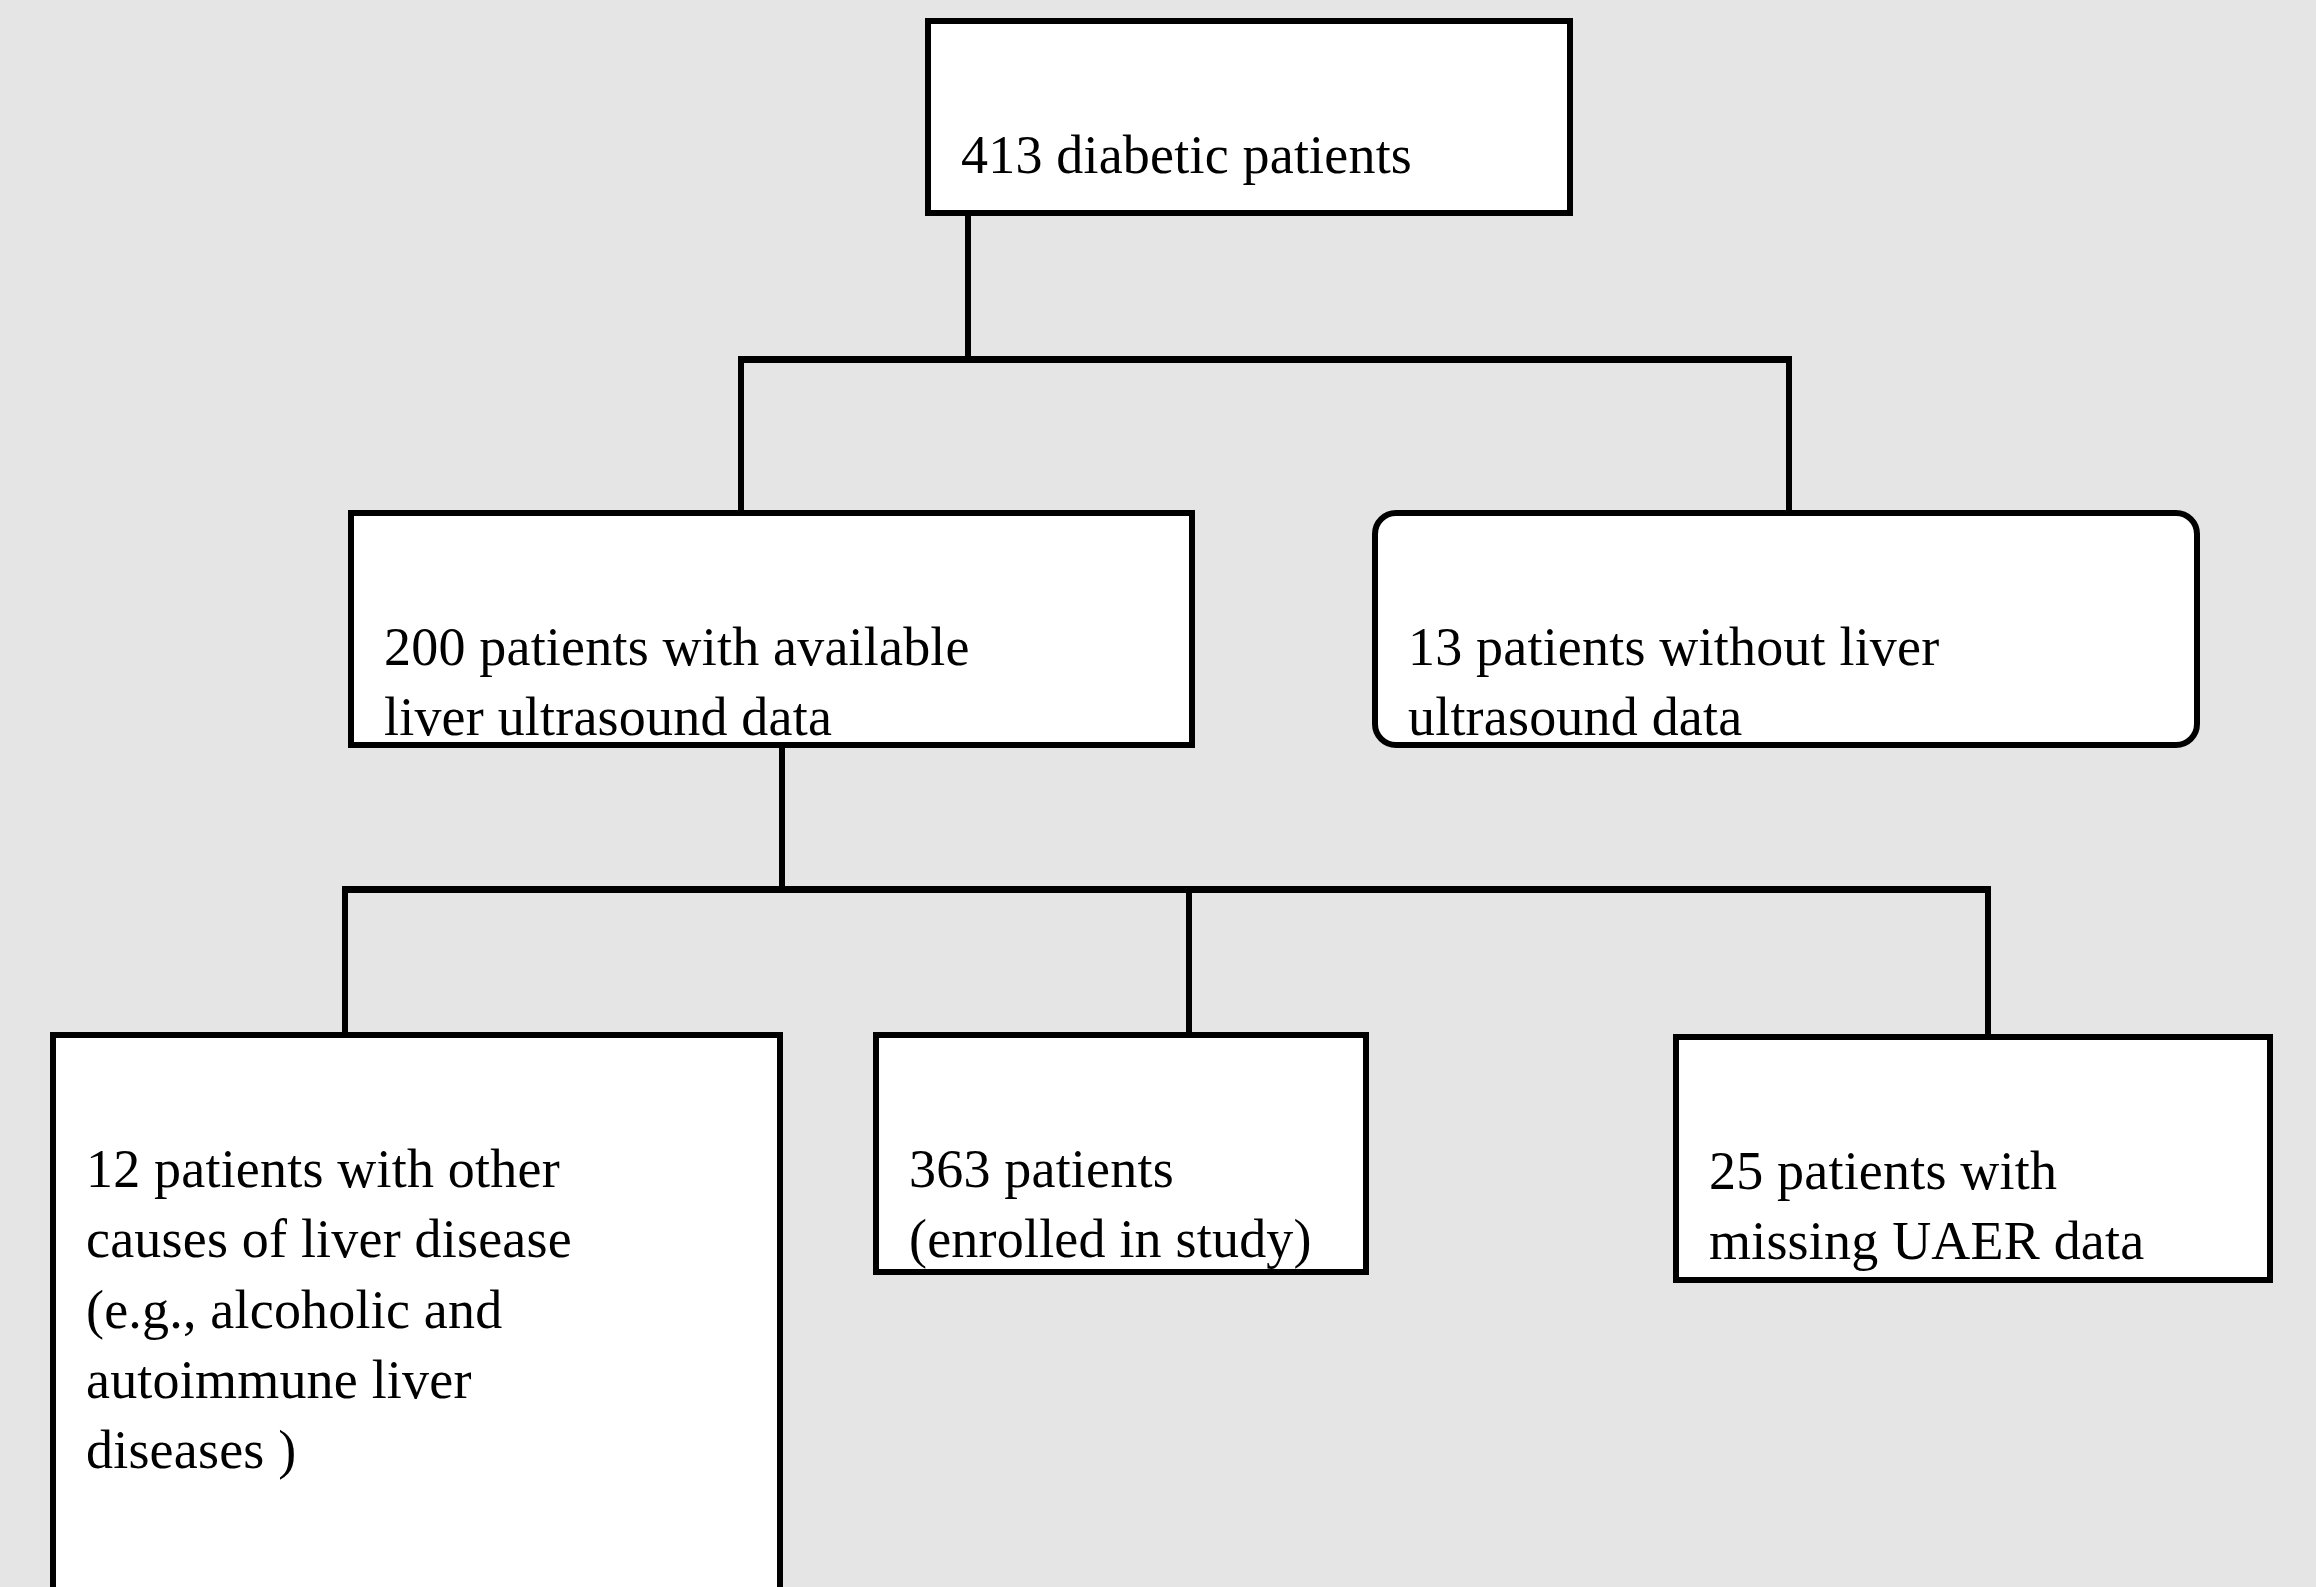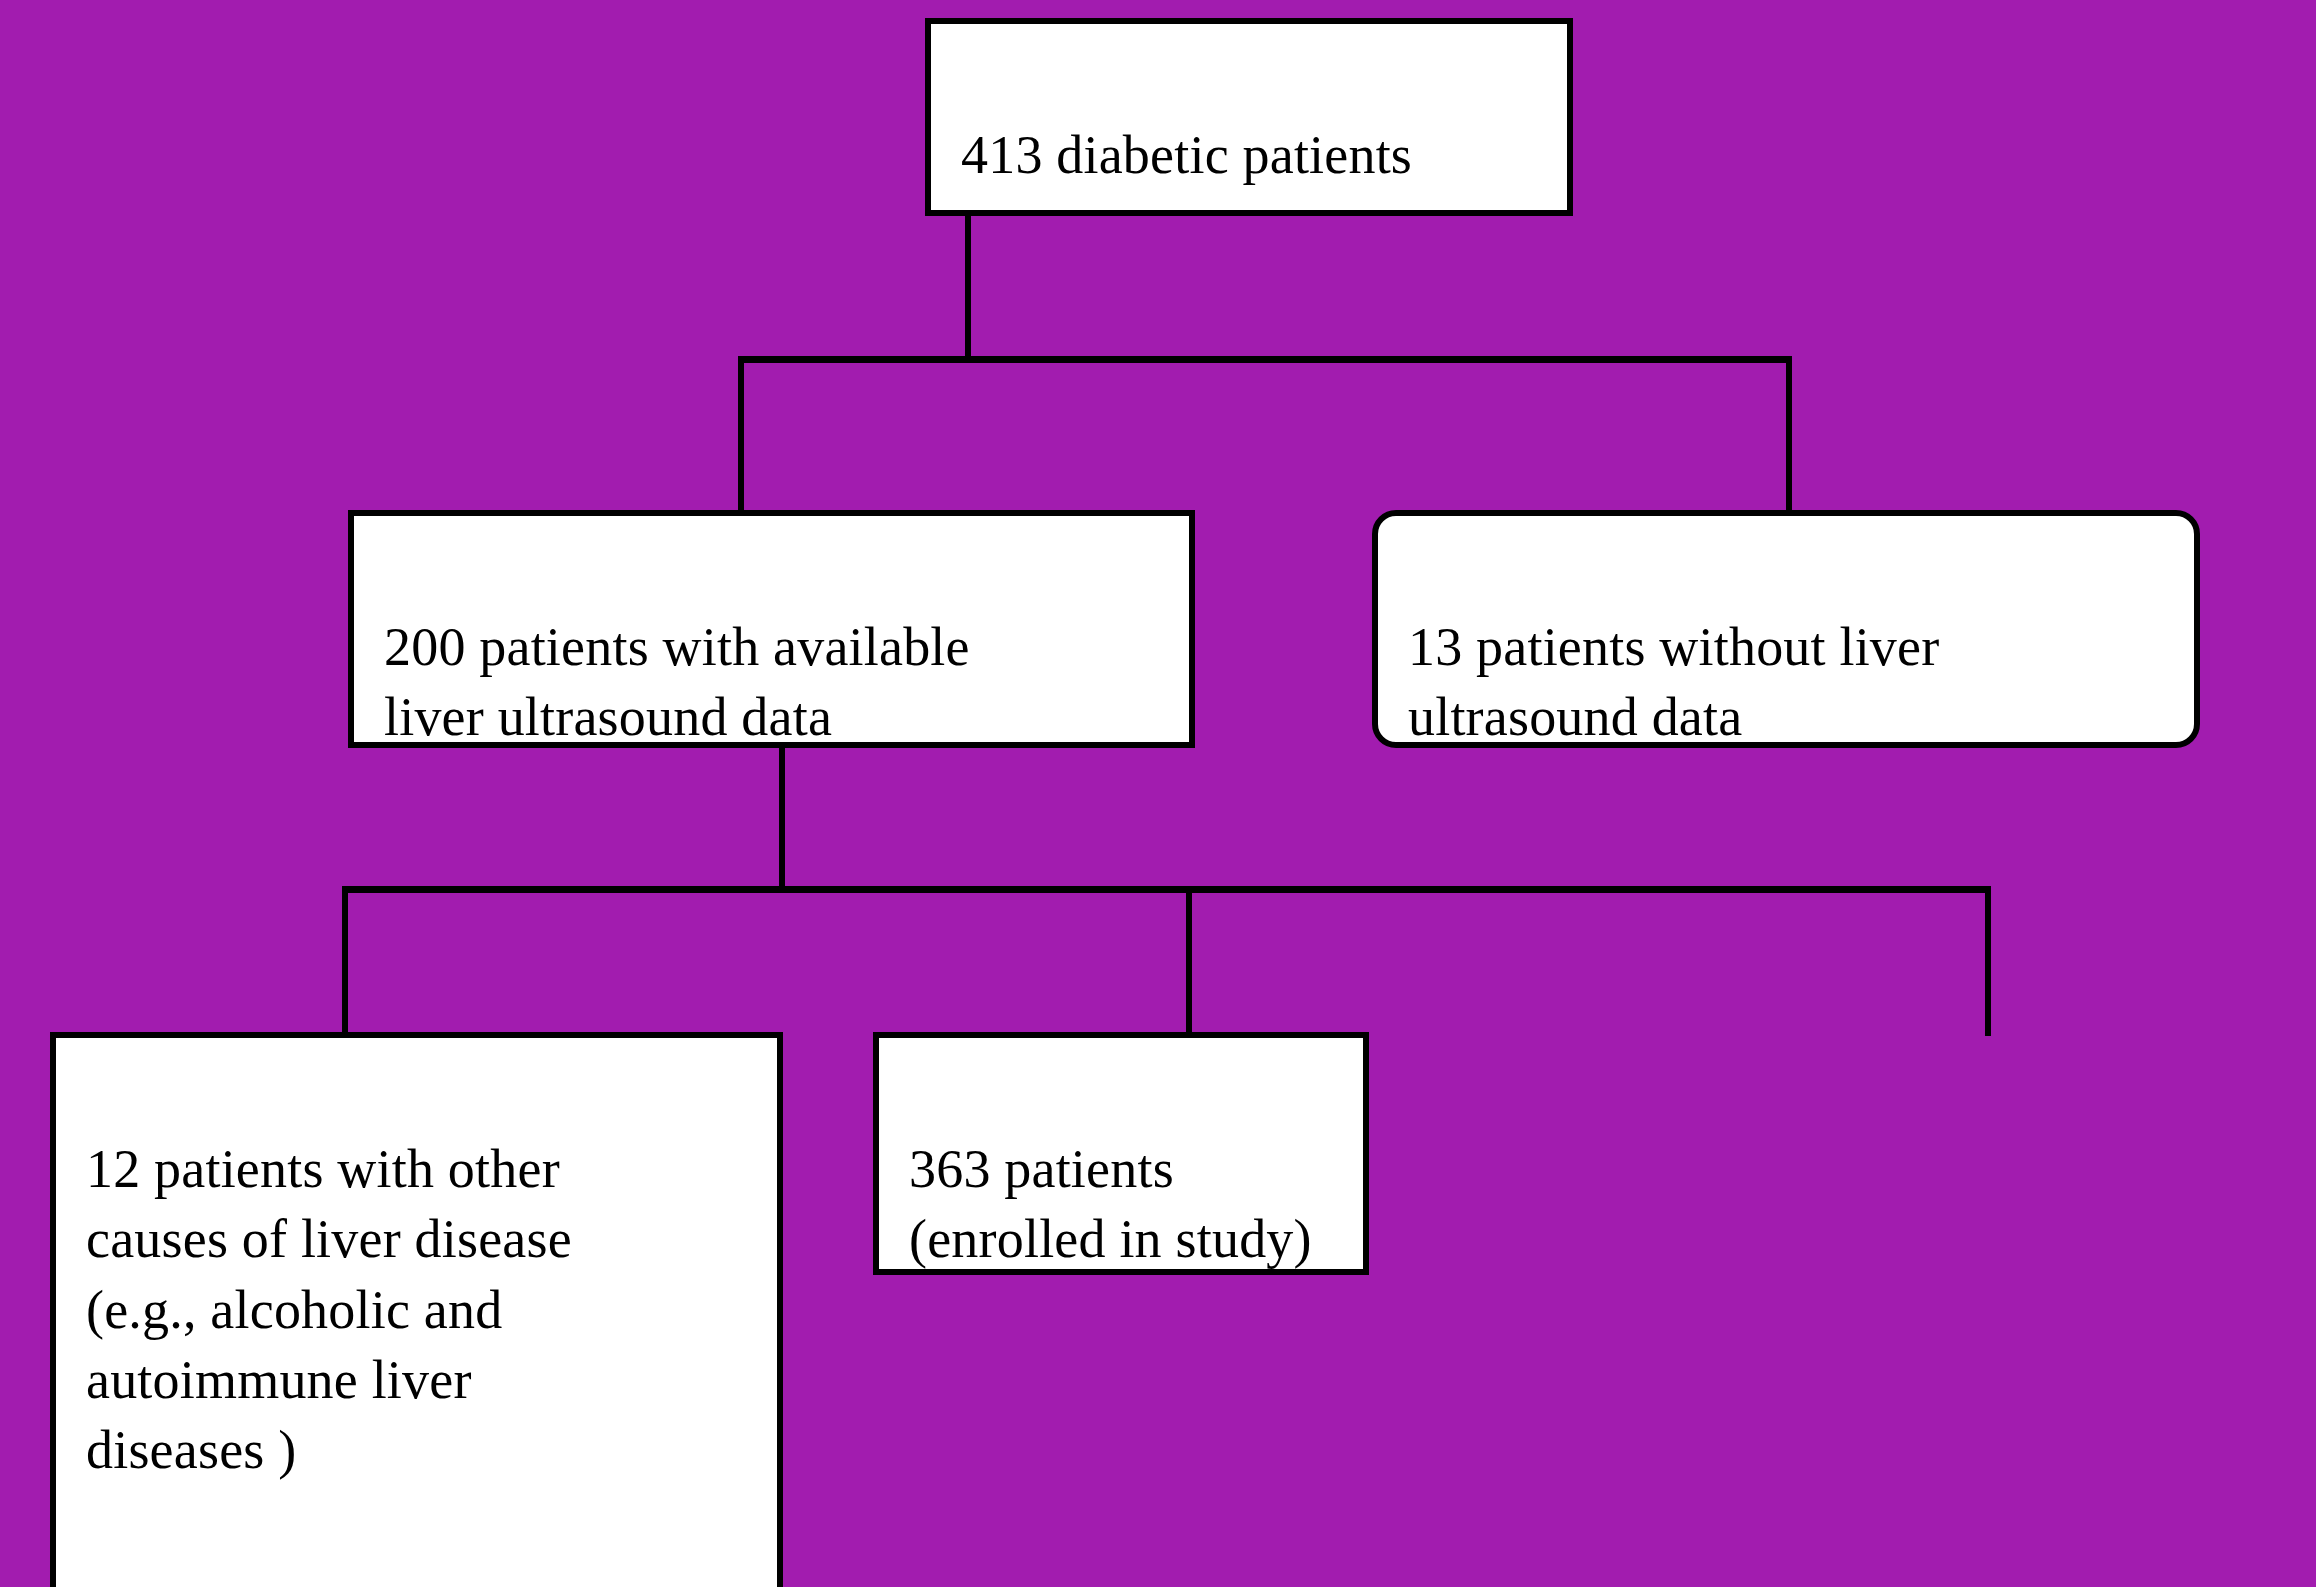--- a/index.html
+++ b/index.html
@@ -4,21 +4,21 @@
 <style>
   html, body {
     margin: 0;
     padding: 0;
     background: #ffffff;
   }
   #canvas {
     position: relative;
     width: 2316px;
     height: 1587px;
-    background: #a21caf;
+    background: #e5e5e5;
     font-family: "Liberation Serif", "DejaVu Serif", serif;
     overflow: hidden;
   }
   .node {
     position: absolute;
     box-sizing: border-box;
     border: 6px solid #000000;
     background: #ffffff;
     color: #000000;
     font-size: 54px;
@@ -70,14 +70,18 @@
 (e.g., alcoholic and
 autoimmune liver
 diseases )</span>
   </div>
 
   <div class="node" style="left:873px; top:1032px; width:496px; height:243px;">
     <span>363 patients
 (enrolled in study)</span>
   </div>
 
+  <div class="node" style="left:1673px; top:1034px; width:600px; height:249px;">
+    <span>25 patients with
+missing UAER data</span>
+  </div>
 
 </div>
 
 </body></html>

